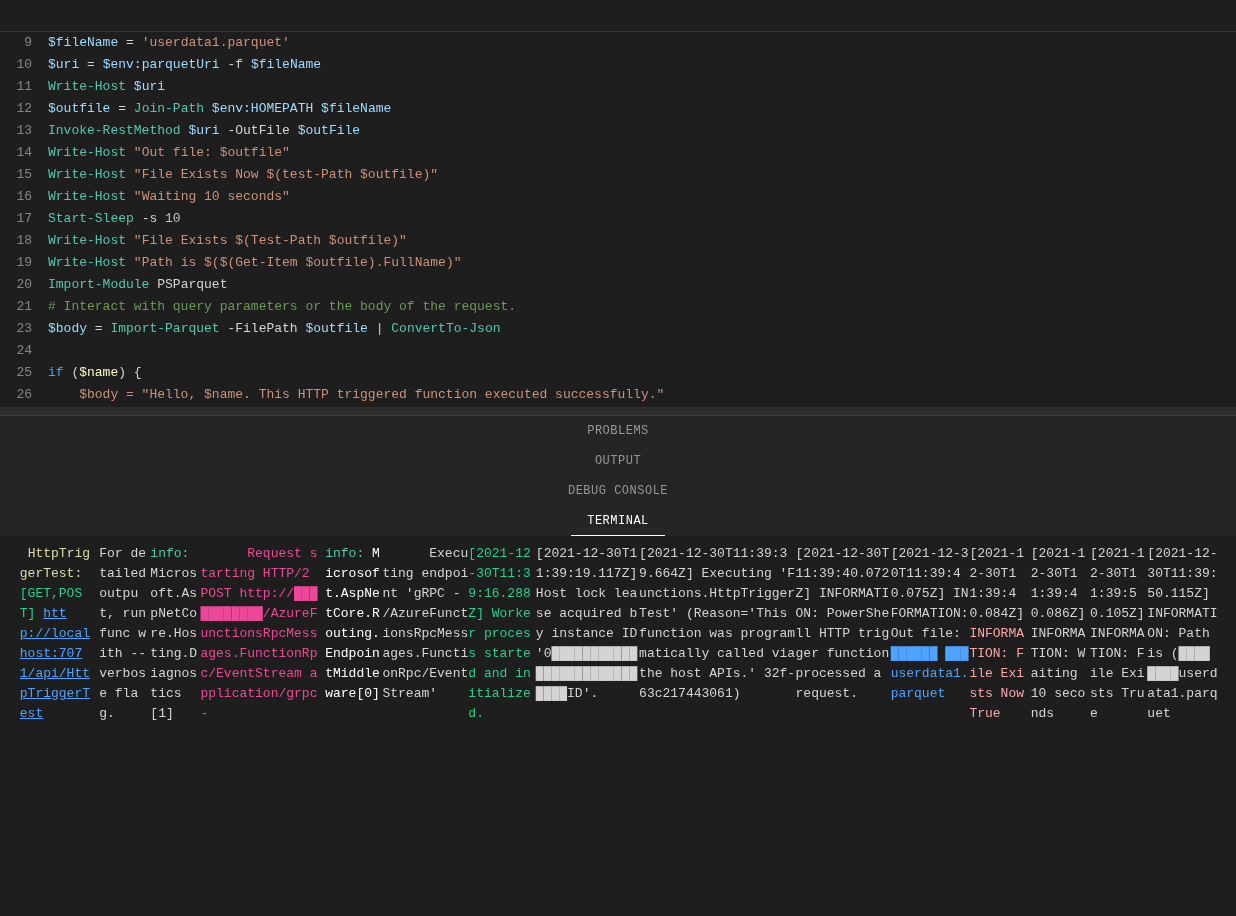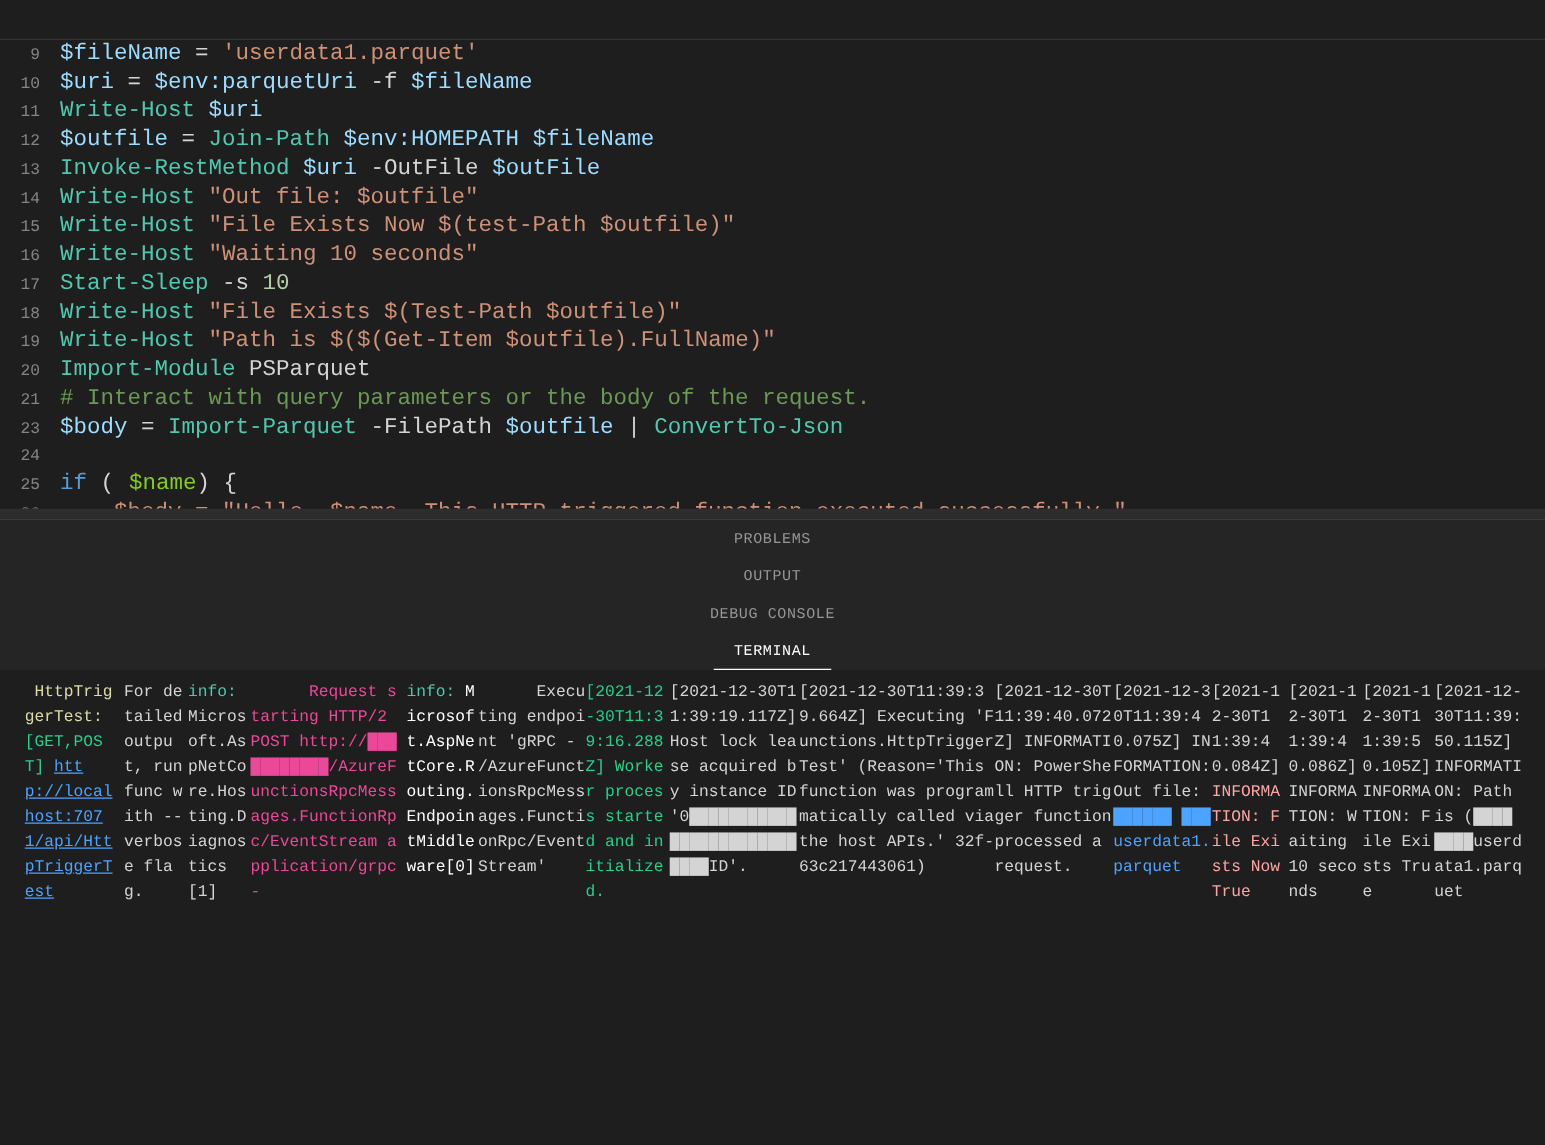--- a/index.html
+++ b/index.html
@@ -55,21 +55,21 @@
       color: #858585;
       min-width: 48px;
       text-align: right;
       padding-right: 16px;
       user-select: none;
       font-size: 13px;
     }
 
     .line-content {
       flex: 1;
-      font-size: 18px;
+      font-size: 13px;
       white-space: pre;
       color: #d4d4d4;
     }
 
     
     .panel-tabs {
       background: #252526;
       display: flex;
       align-items: center;
       border-top: 1px solid #3c3c3c;
@@ -189,21 +189,21 @@
       <div class="code-line">
         <span class="line-number">23</span>
         <span class="line-content"><span style="color: rgb(156, 220, 254);">$body</span><span style="color: rgb(212, 212, 212);"> = </span><span style="color: rgb(78, 201, 176);">Import-Parquet</span><span style="color: rgb(212, 212, 212);"> -FilePath </span><span style="color: rgb(156, 220, 254);">$outfile</span><span style="color: rgb(212, 212, 212);"> | </span><span style="color: rgb(78, 201, 176);">ConvertTo-Json</span></span>
       </div>
       <div class="code-line">
         <span class="line-number">24</span>
         <span class="line-content"></span>
       </div>
       <div class="code-line">
         <span class="line-number">25</span>
-        <span class="line-content"><span style="color: rgb(86, 156, 214);">if</span><span style="color: rgb(212, 212, 212);"> (</span><span style="color: #84cc16; margin-left: 12px;">$name</span><span style="color: rgb(212, 212, 212);">) {</span></span>
+        <span class="line-content"><span style="color: rgb(86, 156, 214);">if</span><span style="color: rgb(212, 212, 212);"> (</span><span style="color: #fef9c3;">$name</span><span style="color: rgb(212, 212, 212);">) {</span></span>
       </div>
       <div class="code-line">
         <span class="line-number">26</span>
         <span class="line-content"><span style="color: rgb(206, 145, 120);">    $body = "Hello, $name. This HTTP triggered function executed successfully."</span></span>
       </div>
       <div class="code-line">
         <span class="line-number">27</span>
         <span class="line-content"><span style="color: rgb(212, 212, 212);">}</span></span>
       </div>
     </div>

